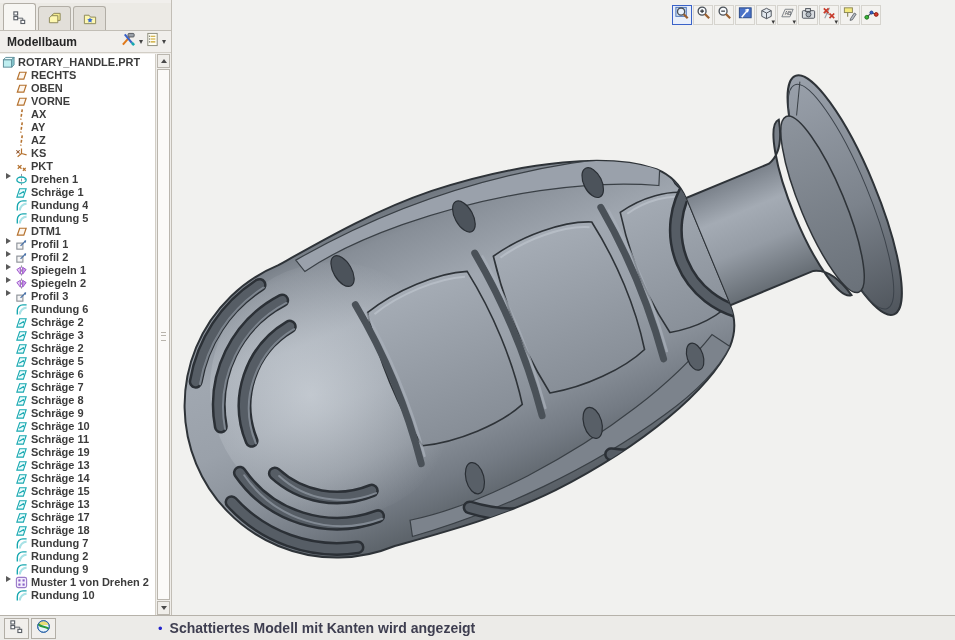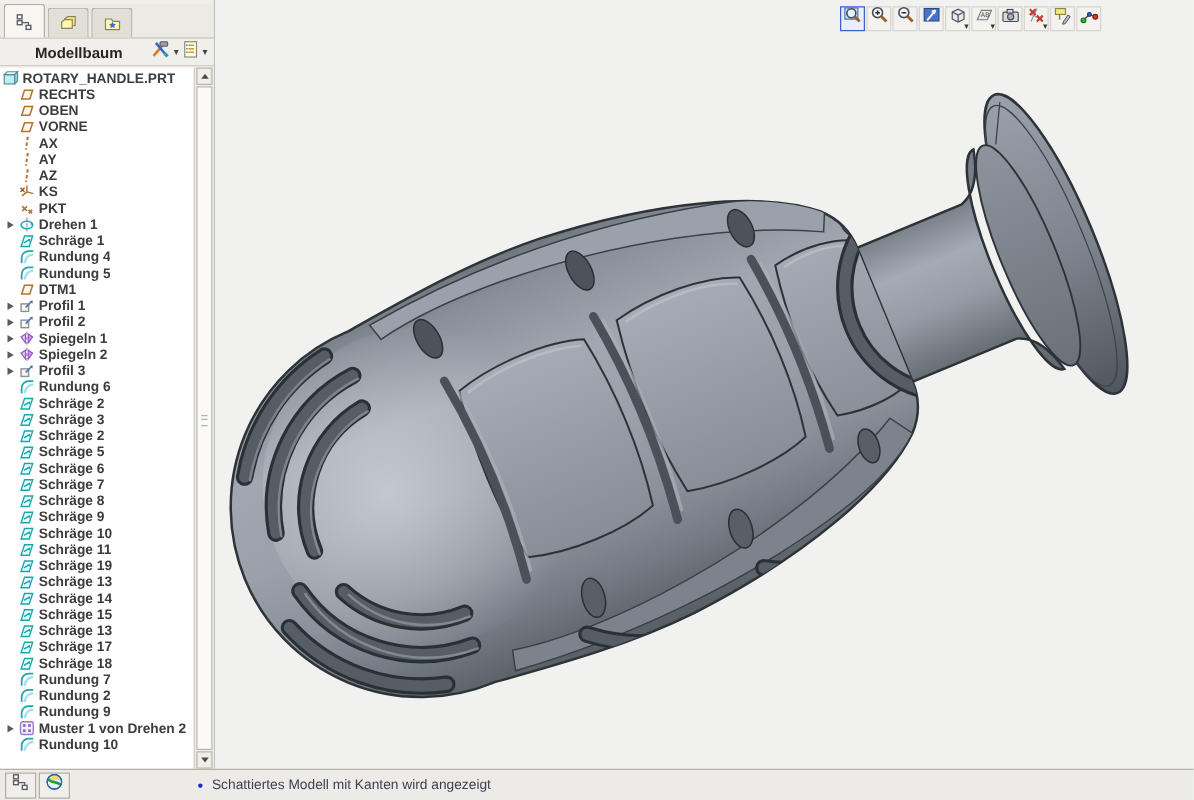--- a/index.html
+++ b/index.html
@@ -15,30 +15,30 @@
     background:#f1efec;border-right:1px solid #c2beb6;}
   .tab-bar{position:absolute;left:0;top:3px;right:0;height:28px;
     background:#eceae5;border-bottom:1px solid #c2beb6;
     display:flex;align-items:flex-end;padding-left:3px;box-sizing:border-box;}
   .tab{width:31px;height:23px;margin-right:2px;display:flex;align-items:center;justify-content:center;
     border:1px solid #b2aea6;border-bottom:none;border-radius:3px 3px 0 0;background:#e2dfd9;cursor:default;}
   .tab.active{background:#f7f6f3;height:26px;}
   .tab svg{display:block;}
 
   .panel-header{position:absolute;left:0;top:31px;right:0;height:22px;background:#f1efec;
-    display:flex;align-items:center;padding:0 5px 0 28px;box-sizing:border-box;
+    display:flex;align-items:center;padding:0 5px 0 7px;box-sizing:border-box;
     border-bottom:1px solid #d2cec6;text-align:center;}
   .panel-title{font-size:12px;font-weight:bold;color:#262626;}
   .header-tools{margin-left:auto;display:flex;align-items:center;gap:1px;}
   .htool{display:flex;align-items:center;gap:1px;padding:0 1px;}
   .dd-arrow{font-size:8px;color:#444;line-height:8px;}
 
   .tree{position:absolute;left:0;top:54px;right:16px;bottom:0;background:#ffffff;
     overflow:hidden;padding-top:2px;}
-  .tree-row{display:flex;align-items:center;height:13px;font-size:11px;font-weight:bold;
+  .tree-row{display:flex;align-items:flex-start;height:13px;font-size:11px;font-weight:bold;
     color:#3c3c3c;white-space:nowrap;padding-left:2px;cursor:default;}
   .arrow-slot{width:13px;display:inline-flex;justify-content:center;flex:0 0 13px;}
   .exp-arrow{width:0;height:0;border-left:5px solid #5a5a5a;border-top:3.5px solid transparent;
     border-bottom:3.5px solid transparent;}
   .tree-icon{width:13px;height:13px;flex:0 0 13px;margin-right:3px;display:inline-flex;align-items:center;justify-content:center;}
   .tree-icon svg{display:block;}
   .tree-label{overflow:hidden;}
 
   .scrollbar{position:absolute;top:54px;right:0;width:16px;bottom:0;background:#f0eeea;
     border-left:1px solid #d2cec6;box-sizing:border-box;}
@@ -62,21 +62,21 @@
   .tool-btn.selected{border:1px solid #3a62c8;background:#e9effa;}
   .tool-dd{position:absolute;right:0;bottom:-1px;font-size:7px;line-height:7px;color:#3a3a3a;}
   .model-svg{position:absolute;left:0;top:0;}
 
   
   .status-bar{position:absolute;left:0;right:0;bottom:0;height:25px;background:#ecebe8;
     border-top:1px solid #b6b2aa;display:flex;align-items:center;padding-left:4px;box-sizing:border-box;}
   .status-btn{width:23px;height:19px;border:1px solid #b2aea6;background:#f1efec;margin-right:2px;
     display:flex;align-items:center;justify-content:center;cursor:default;}
   .status-bullet{color:#2424cc;font-size:13px;margin-left:100px;margin-right:7px;}
-  .status-text{font-size:11px;font-weight:normal;color:#3e3e50;}
+  .status-text{font-size:14px;font-weight:bold;color:#3e3e50;}
 </style>
 </head>
 <body>
 
 <div class="window">
 
   <aside class="left-panel">
     <div class="tab-bar" id="tab-bar">
         <div class="tab active">
           <span>

